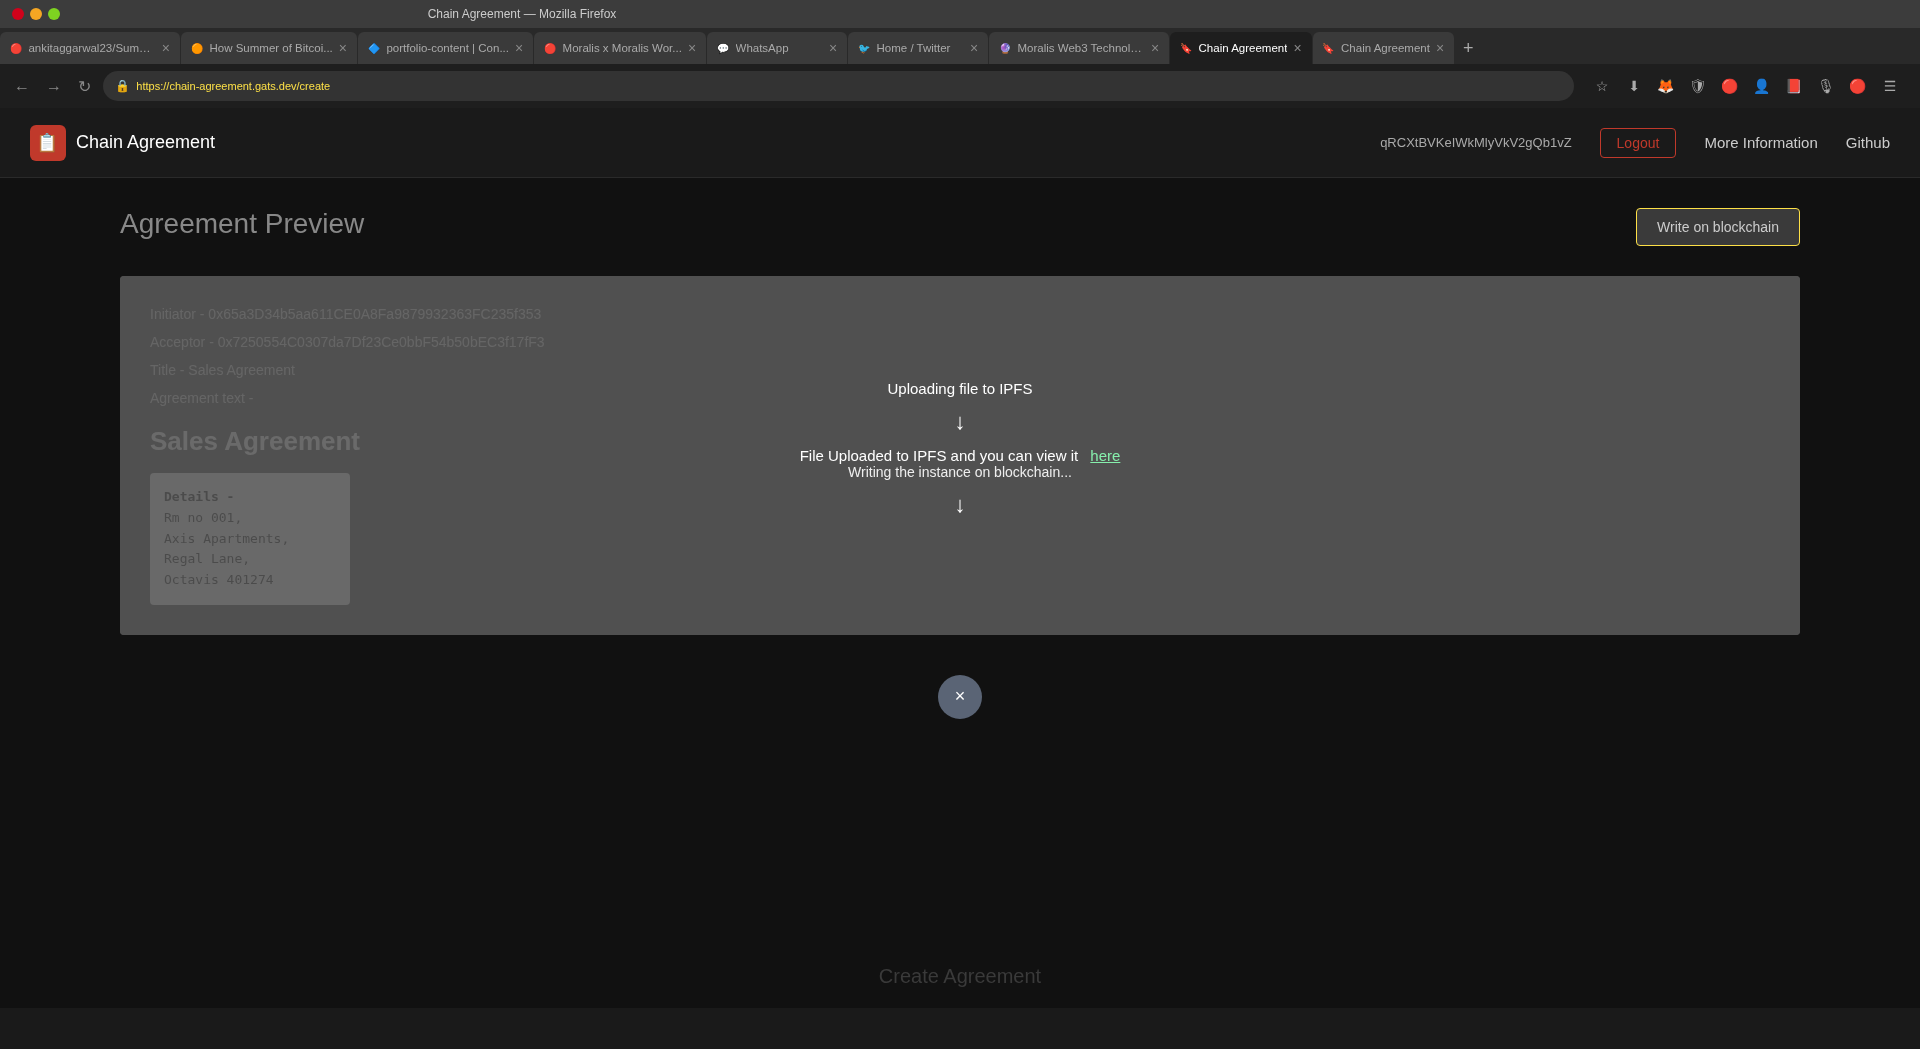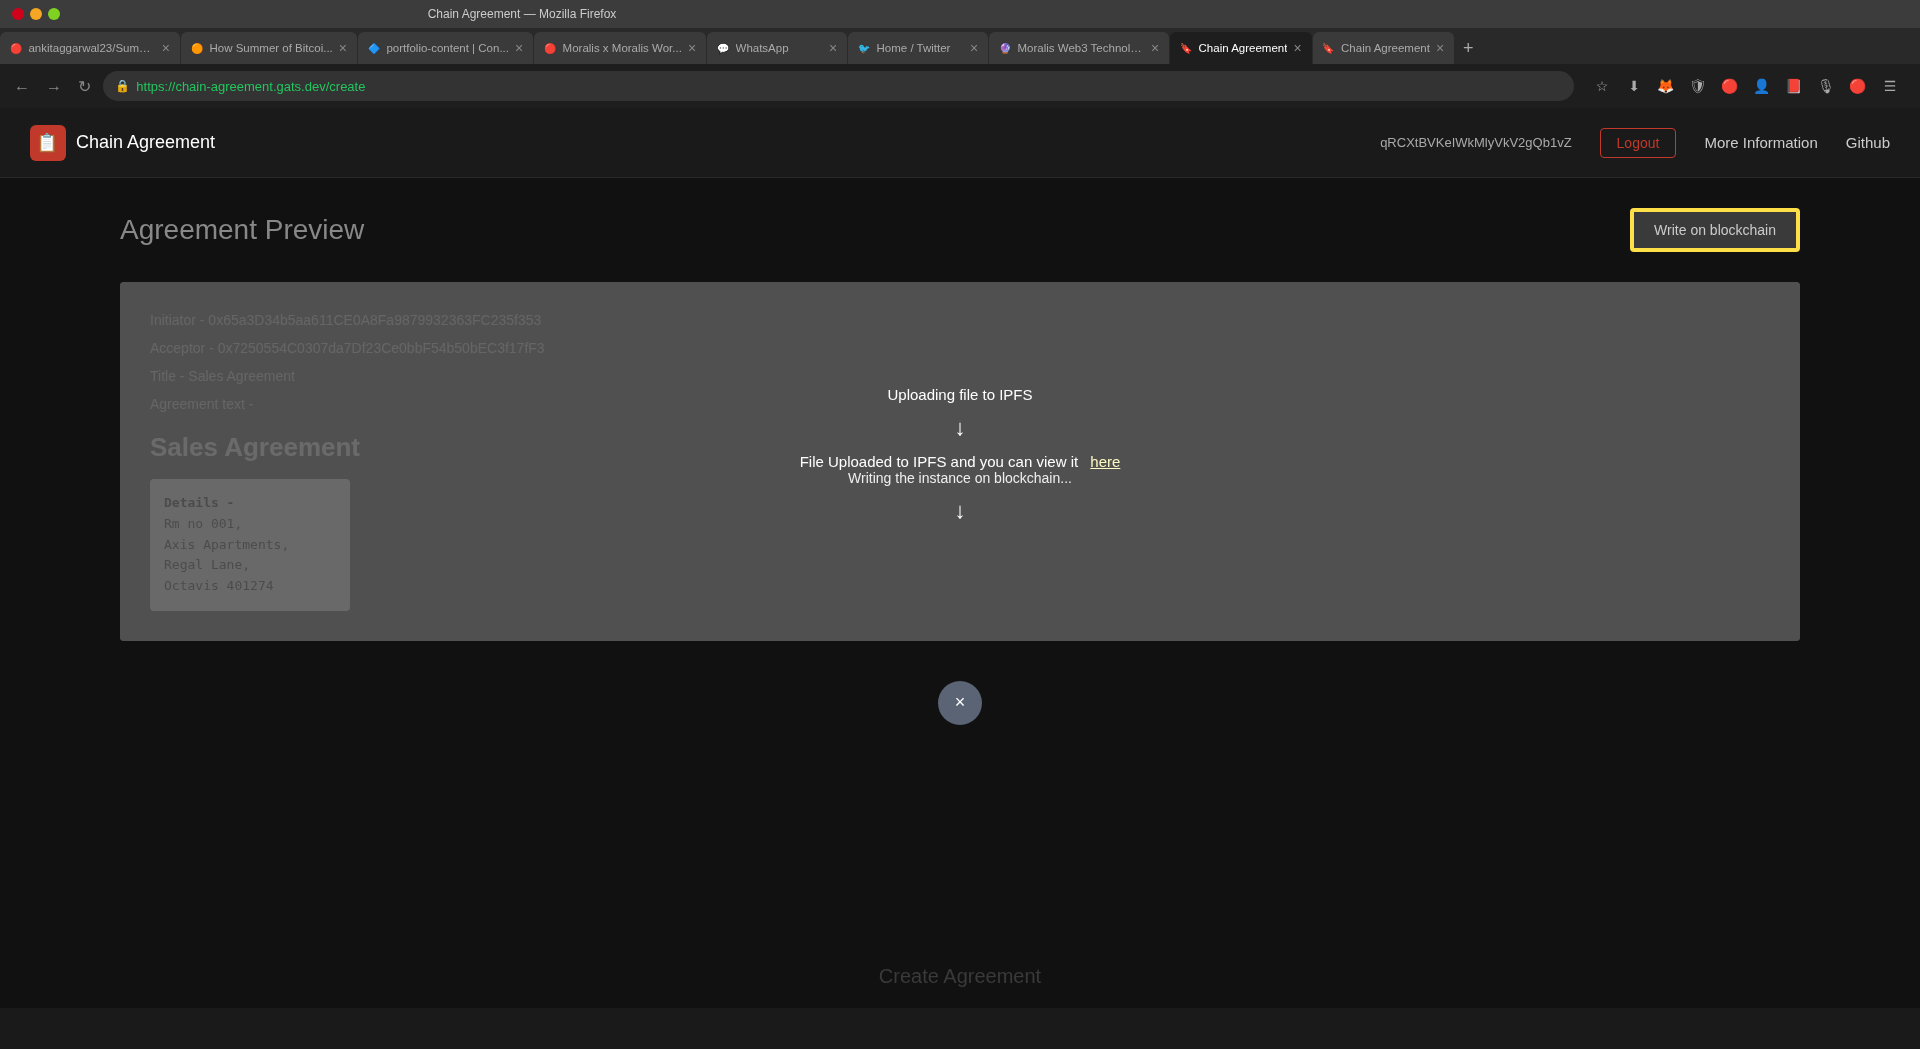--- a/index.html
+++ b/index.html
@@ -22,21 +22,21 @@
     .tab.active { background: #1e1e1e; color: #fff; }
     .tab .tab-label { overflow: hidden; text-overflow: ellipsis; white-space: nowrap; flex: 1; font-size: 11.5px; }
     .tab .tab-close { color: #888; font-size: 14px; flex-shrink: 0; line-height: 1; }
     .tab-new { color: #aaa; font-size: 18px; padding: 0 8px; cursor: pointer; align-self: center; }
 
     
     .address-bar { background: #1e1e1e; display: flex; align-items: center; padding: 5px 10px; gap: 8px; height: 44px; }
     .nav-btn { color: #888; font-size: 16px; cursor: pointer; padding: 4px; border-radius: 4px; }
     .address-field { flex: 1; background: #333; border-radius: 20px; height: 30px; display: flex; align-items: center; padding: 0 12px; gap: 6px; }
     .address-field .lock-icon { color: #aaa; font-size: 12px; }
-    .address-text { color: #22c55e; font-size: 13px; }
+    .address-text { color: #fde047; font-size: 11px; }
 
     
     .toolbar-icons { display: flex; gap: 4px; align-items: center; padding: 0 6px; }
     .toolbar-icon { width: 28px; height: 28px; border-radius: 4px; cursor: pointer; display: flex; align-items: center; justify-content: center; color: #aaa; font-size: 14px; }
 
     
     .page-content { background: #111; min-height: 900px; position: relative; }
 
     
     .navbar { background: #1a1a1a; display: flex; align-items: center; padding: 0 30px; height: 70px; border-bottom: 1px solid #2a2a2a; }
@@ -44,23 +44,23 @@
     .logo-icon { width: 36px; height: 36px; background: #c0392b; border-radius: 6px; display: flex; align-items: center; justify-content: center; position: relative; }
     .logo-icon::before { content: '📋'; font-size: 18px; }
     .logo-text { color: #fff; font-size: 18px; font-weight: 400; }
     .navbar-right { margin-left: auto; display: flex; align-items: center; gap: 28px; }
     .nav-address { color: #aaa; font-size: 13px; }
     .logout-btn { border: 1px solid #c0392b; color: #c0392b; padding: 6px 16px; border-radius: 4px; background: transparent; cursor: pointer; font-size: 14px; }
     .nav-link { color: #ccc; font-size: 15px; text-decoration: none; cursor: pointer; }
 
     
     .main { padding: 30px 120px; }
-    .page-header { display: flex; justify-content: space-between; align-items: center; margin-bottom: 30px; }
+    .page-header { display: flex; justify-content: space-between; align-items: flex-start; margin-bottom: 30px; }
     .page-title { color: #888; font-size: 28px; font-weight: 300; }
-    .write-btn { background: #3a3a3a; color: #ccc; border: 4px solid #fde047; padding: 10px 20px; border-radius: 4px; font-size: 14px; cursor: pointer; }
+    .write-btn { background: #3a3a3a; color: #ccc; border: 1px solid #fde047; padding: 10px 20px; border-radius: 4px; font-size: 14px; cursor: pointer; }
 
     
     .agreement-box { background: #555; border-radius: 4px; padding: 30px; position: relative; }
     .field-row { margin-bottom: 12px; color: #ddd; font-size: 14px; }
     .agreement-title-big { color: #fff; font-size: 26px; font-weight: 700; margin: 20px 0 16px; }
     .details-box { background: #f5f5f5; padding: 14px; border-radius: 4px; font-size: 13px; color: #333; font-family: monospace; line-height: 1.6; display: inline-block; min-width: 200px; }
 
     
     .overlay { position: absolute; top: 0; left: 0; right: 0; bottom: 0; background: rgba(80, 80, 80, 0.85); display: flex; flex-direction: column; align-items: center; justify-content: center; border-radius: 4px; }
     .overlay-step { color: #fff; font-size: 15px; text-align: center; }
@@ -196,21 +196,21 @@
         Regal Lane,<br>
         Octavis 401274
       </div>
 
       
       <div class="overlay">
         <div class="overlay-step">Uploading file to IPFS</div>
         <div class="overlay-arrow">↓</div>
         <div class="overlay-link">
           <span>File Uploaded to IPFS and you can view it</span>
-          <a style="color:#fef9c3;text-decoration:underline;margin-left:8px;cursor:pointer;">here</a>
+          <a style="color:#86efac;text-decoration:underline;margin-left:8px;cursor:pointer;">here</a>
         </div>
         <div class="overlay-sub">Writing the instance on blockchain...</div>
         <div class="overlay-arrow">↓</div>
       </div>
     </div>
   </div>
 
   <div style="position:relative;width:100%;height:60px;">
     <div class="close-circle" style="position:absolute;top:10px;left:50%;transform:translateX(-50%);">×</div>
   </div>

